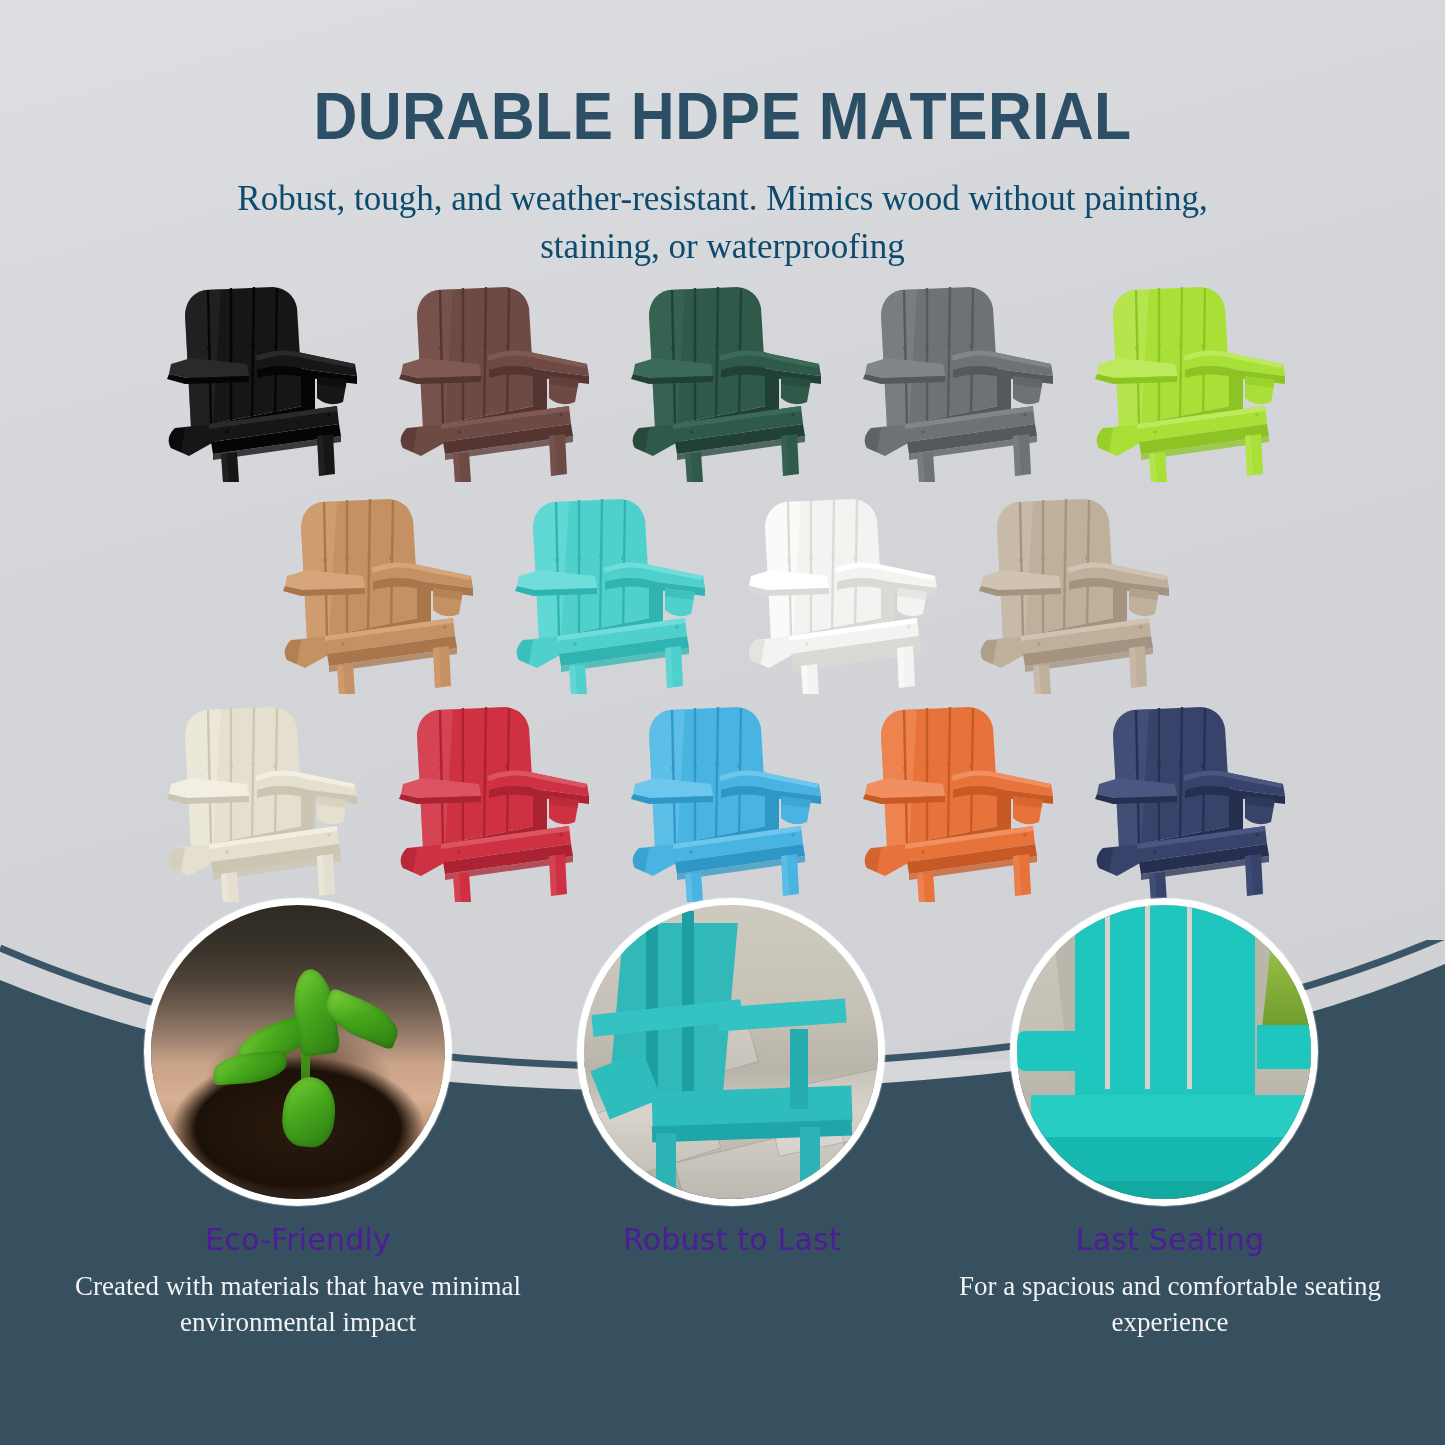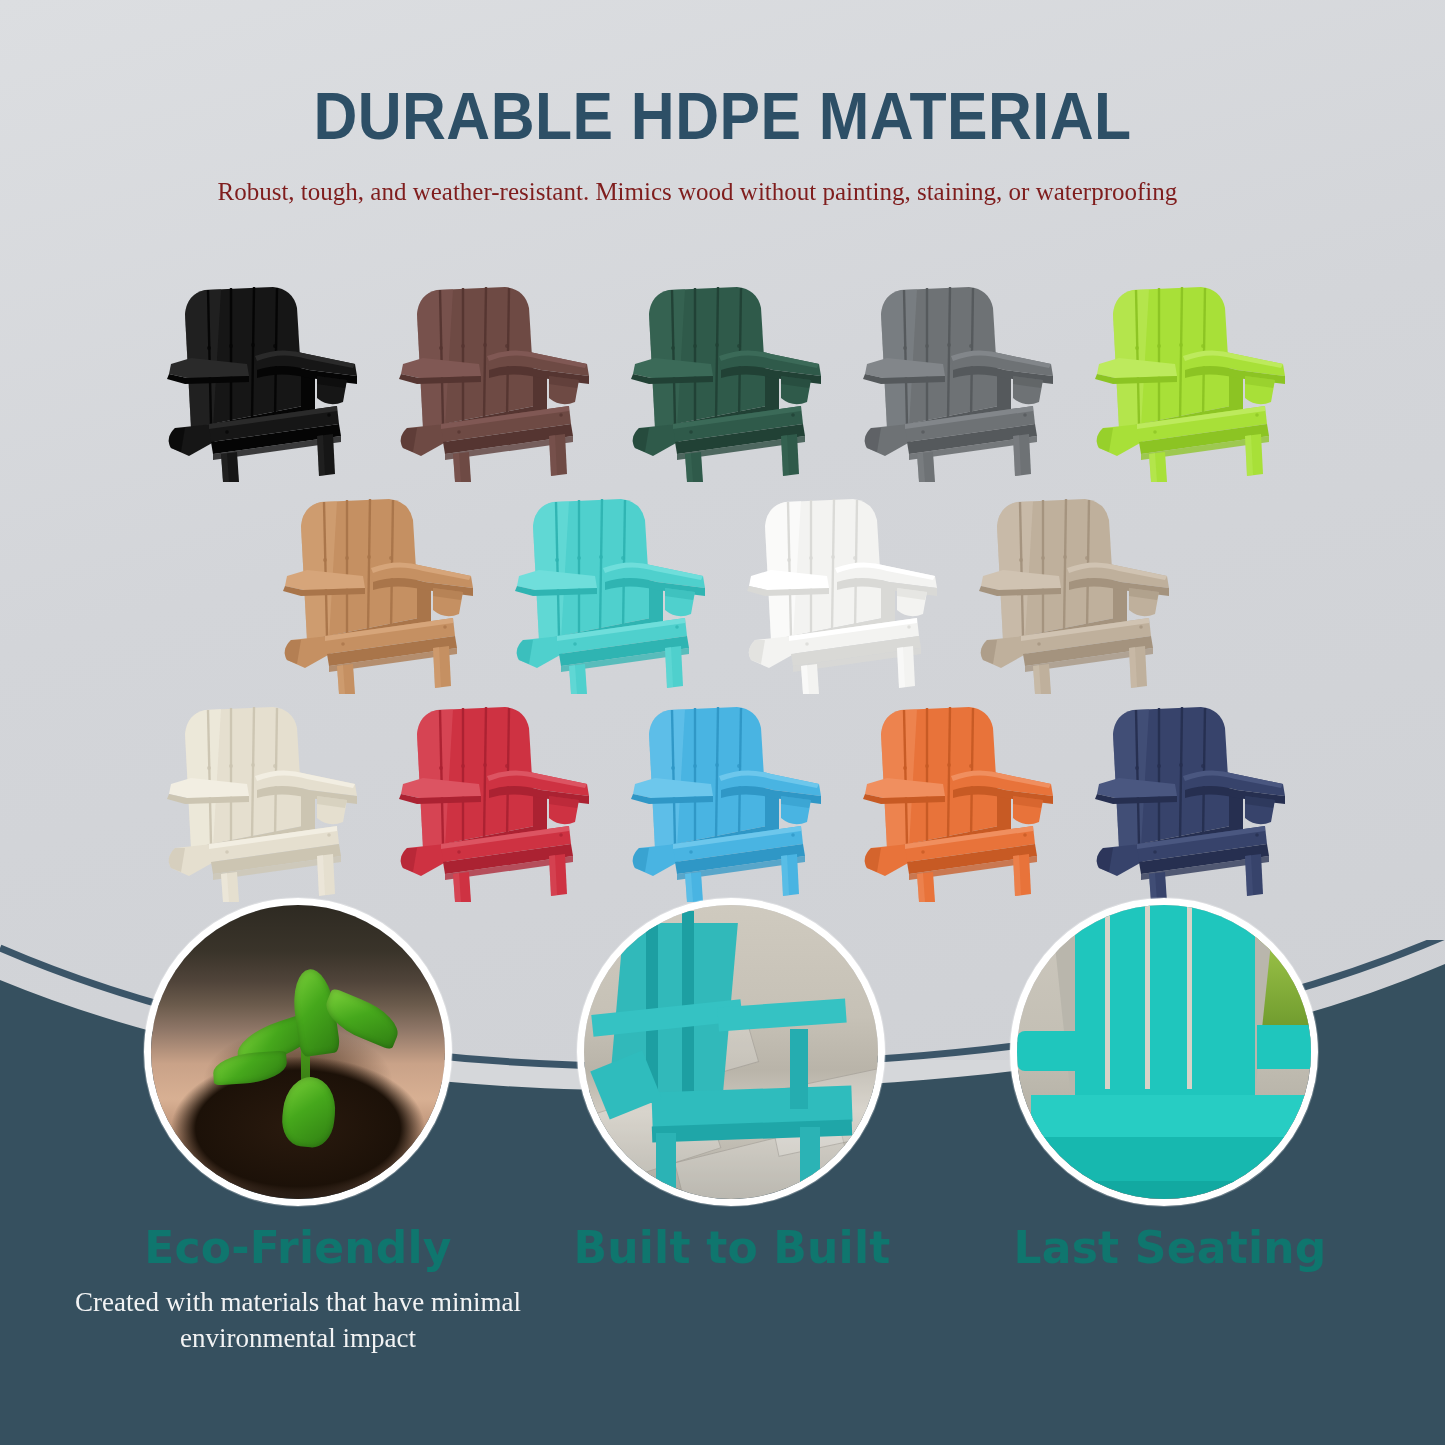--- a/index.html
+++ b/index.html
@@ -26,23 +26,23 @@
     font-family:"Liberation Sans Narrow","Liberation Sans",sans-serif;
     font-weight:700;
     font-size:66px;
     letter-spacing:0.5px;
     color:#2d4f66;
     transform:scaleX(0.92);
     white-space:nowrap;
   }
   .subtitle {
     position:absolute; left:50%; top:175px; transform:translateX(-50%);
-    width:1010px; 
+    width:1010px; text-align:center;
     font-family:"Liberation Serif","DejaVu Serif",serif;
-    font-size:25px; line-height:1.38; color:#7f1d1d;
+    font-size:35px; line-height:1.38; color:#0c4a6e;
   }
 
   
   .chair-grid { position:absolute; left:0; top:272px; width:1445px; }
   .chair-row { display:flex; justify-content:center; }
   .chair-cell {
     width:232px; height:216px;
     display:flex; align-items:center; justify-content:center;
   }
   .chair-cell.r2, .chair-cell.r3 { height:208px; }
@@ -104,21 +104,21 @@
   .ws-hedge {
     position:absolute; border-radius:6px;
     background:linear-gradient(180deg,#9fc64a,#6f9b2e);
   }
 
   
   .features { position:absolute; left:0; top:1222px; width:1445px; }
   .feature-col { position:absolute; text-align:center; }
   .f-title {
     font-family:"DejaVu Sans","Liberation Sans",sans-serif;
-    font-weight:700; font-size:44px; color:#0f766e;
+    font-weight:400; font-size:30px; color:#4c1d95;
     letter-spacing:0.2px; margin-bottom:12px;
   }
   .f-desc {
     font-family:"Liberation Serif","DejaVu Serif",serif;
     font-size:27px; line-height:1.32; color:#f2f3f4;
   }
 </style>
 </head>
 <body>
 
@@ -911,20 +911,21 @@
       </div>
     </div>
   </div>
 
   <div class="features">
     <div class="feature-col" style="left:28px; top:0; width:540px;">
       <div class="f-title">Eco-Friendly</div>
       <div class="f-desc">Created with materials that have minimal environmental impact</div>
     </div>
     <div class="feature-col" style="left:472px; top:0; width:520px;">
-      <div class="f-title">Built to Built</div>
+      <div class="f-title">Robust to Last</div>
     </div>
     <div class="feature-col" style="left:910px; top:0; width:520px;">
       <div class="f-title">Last Seating</div>
+      <div class="f-desc">For a spacious and comfortable seating experience</div>
     </div>
   </div>
 
 </div>
 
 </body></html>

